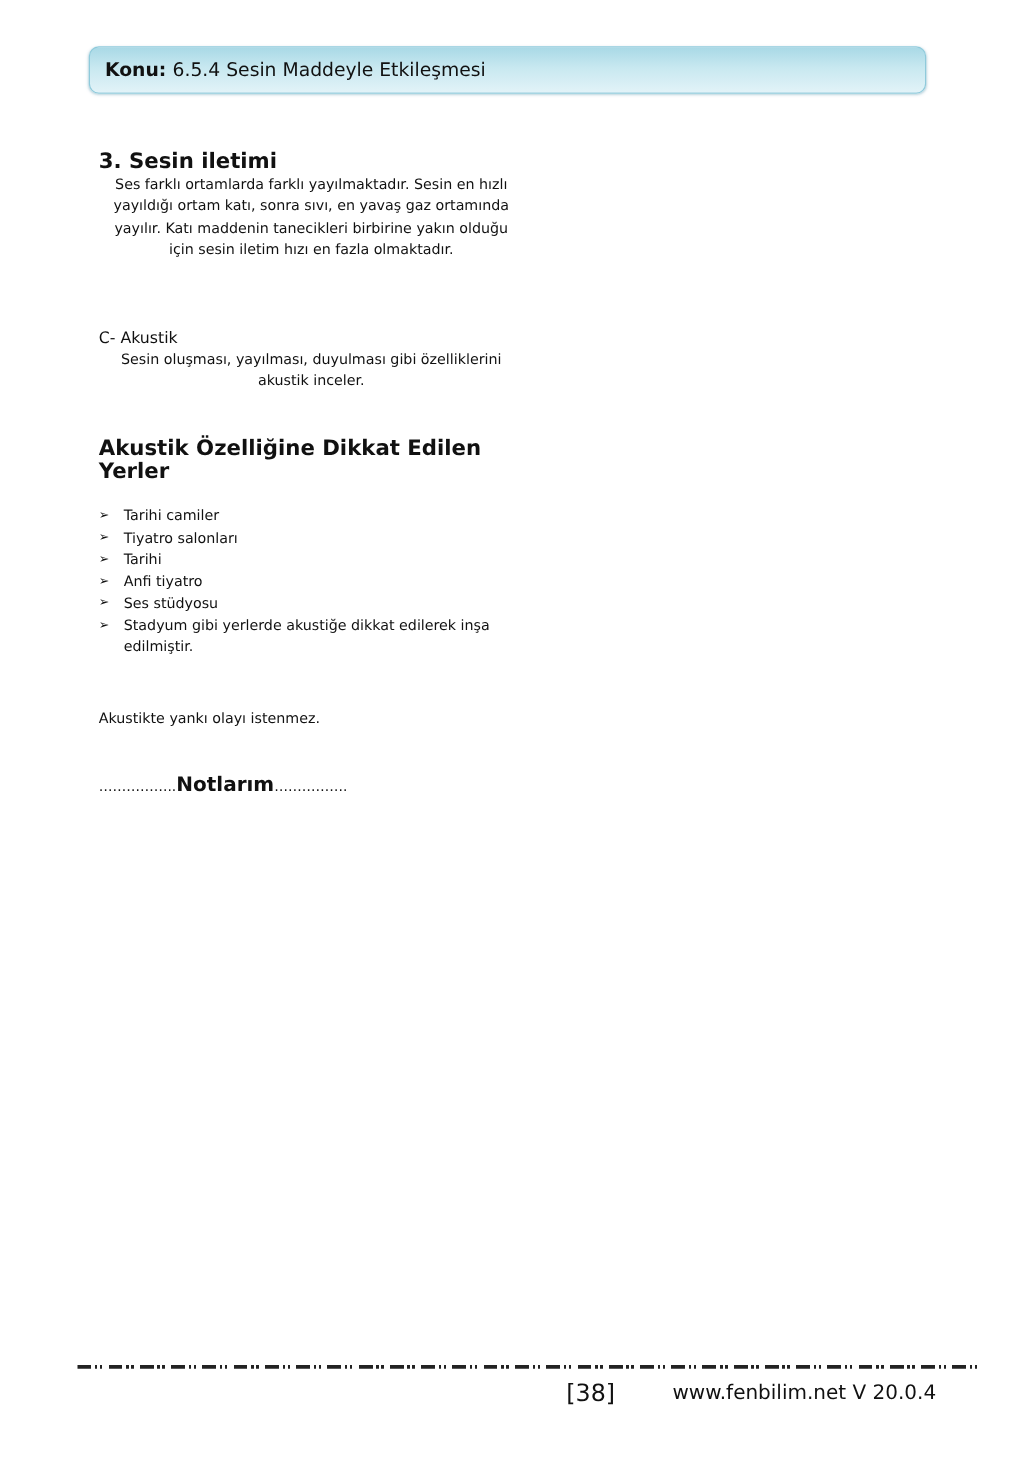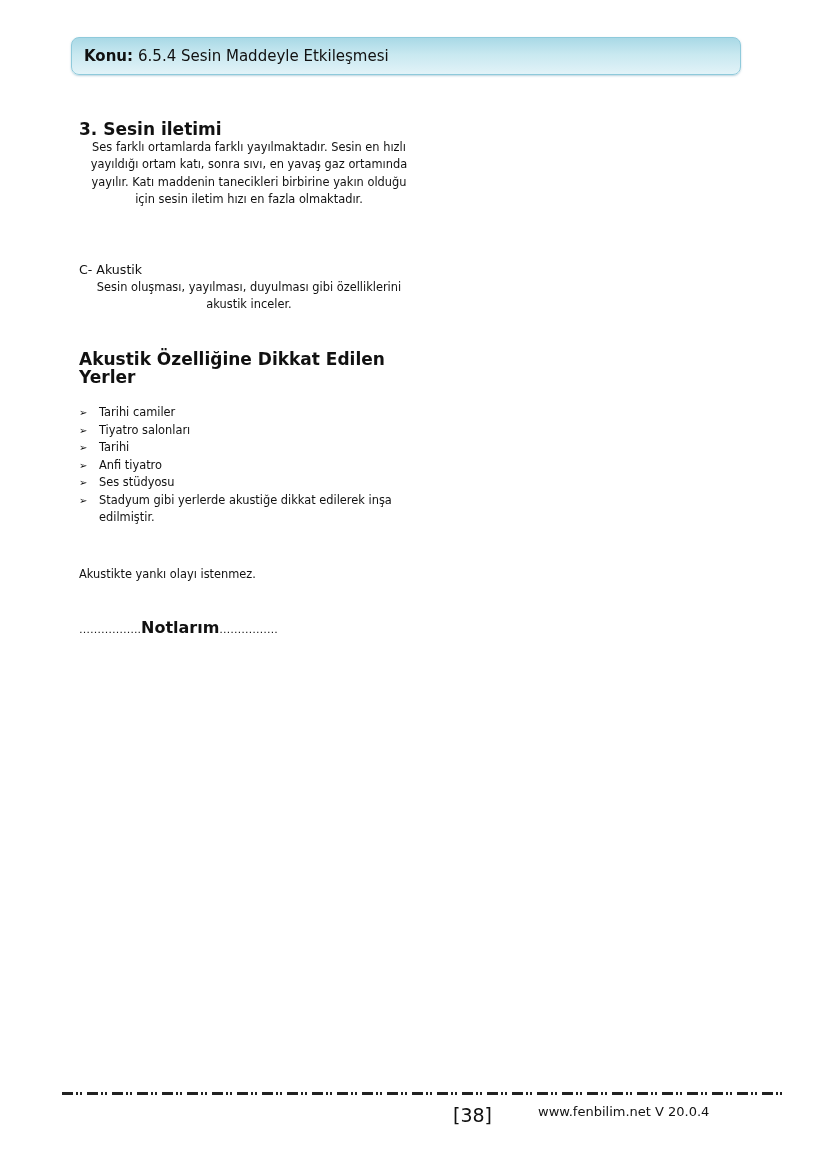--- a/index.html
+++ b/index.html
@@ -33,21 +33,21 @@
       position: absolute; left: 62px; top: 1092px; width: 724px; height: 3px;
       background-image: repeating-linear-gradient(to right,
         #222 0px, #222 11px,
         transparent 11px, transparent 14px,
         #222 14px, #222 16px,
         transparent 16px, transparent 18px,
         #222 18px, #222 20px,
         transparent 20px, transparent 25px);
     }
     .page-num { position: absolute; left: 407px; top: 1104px; font-size: 19px; margin-left: 46px; }
-    .site { position: absolute; left: 538px; top: 1104px; font-size: 13px; }
+    .site { position: absolute; left: 538px; top: 1104px; font-size: 16px; }
   </style>
 </head>
 <body>
 
 <div class="header-box">
   <span class="label">Konu:</span>
   <span>6.5.4 Sesin Maddeyle Etkileşmesi</span>
 </div>
 
 <div class="content" style="top:121px;">

